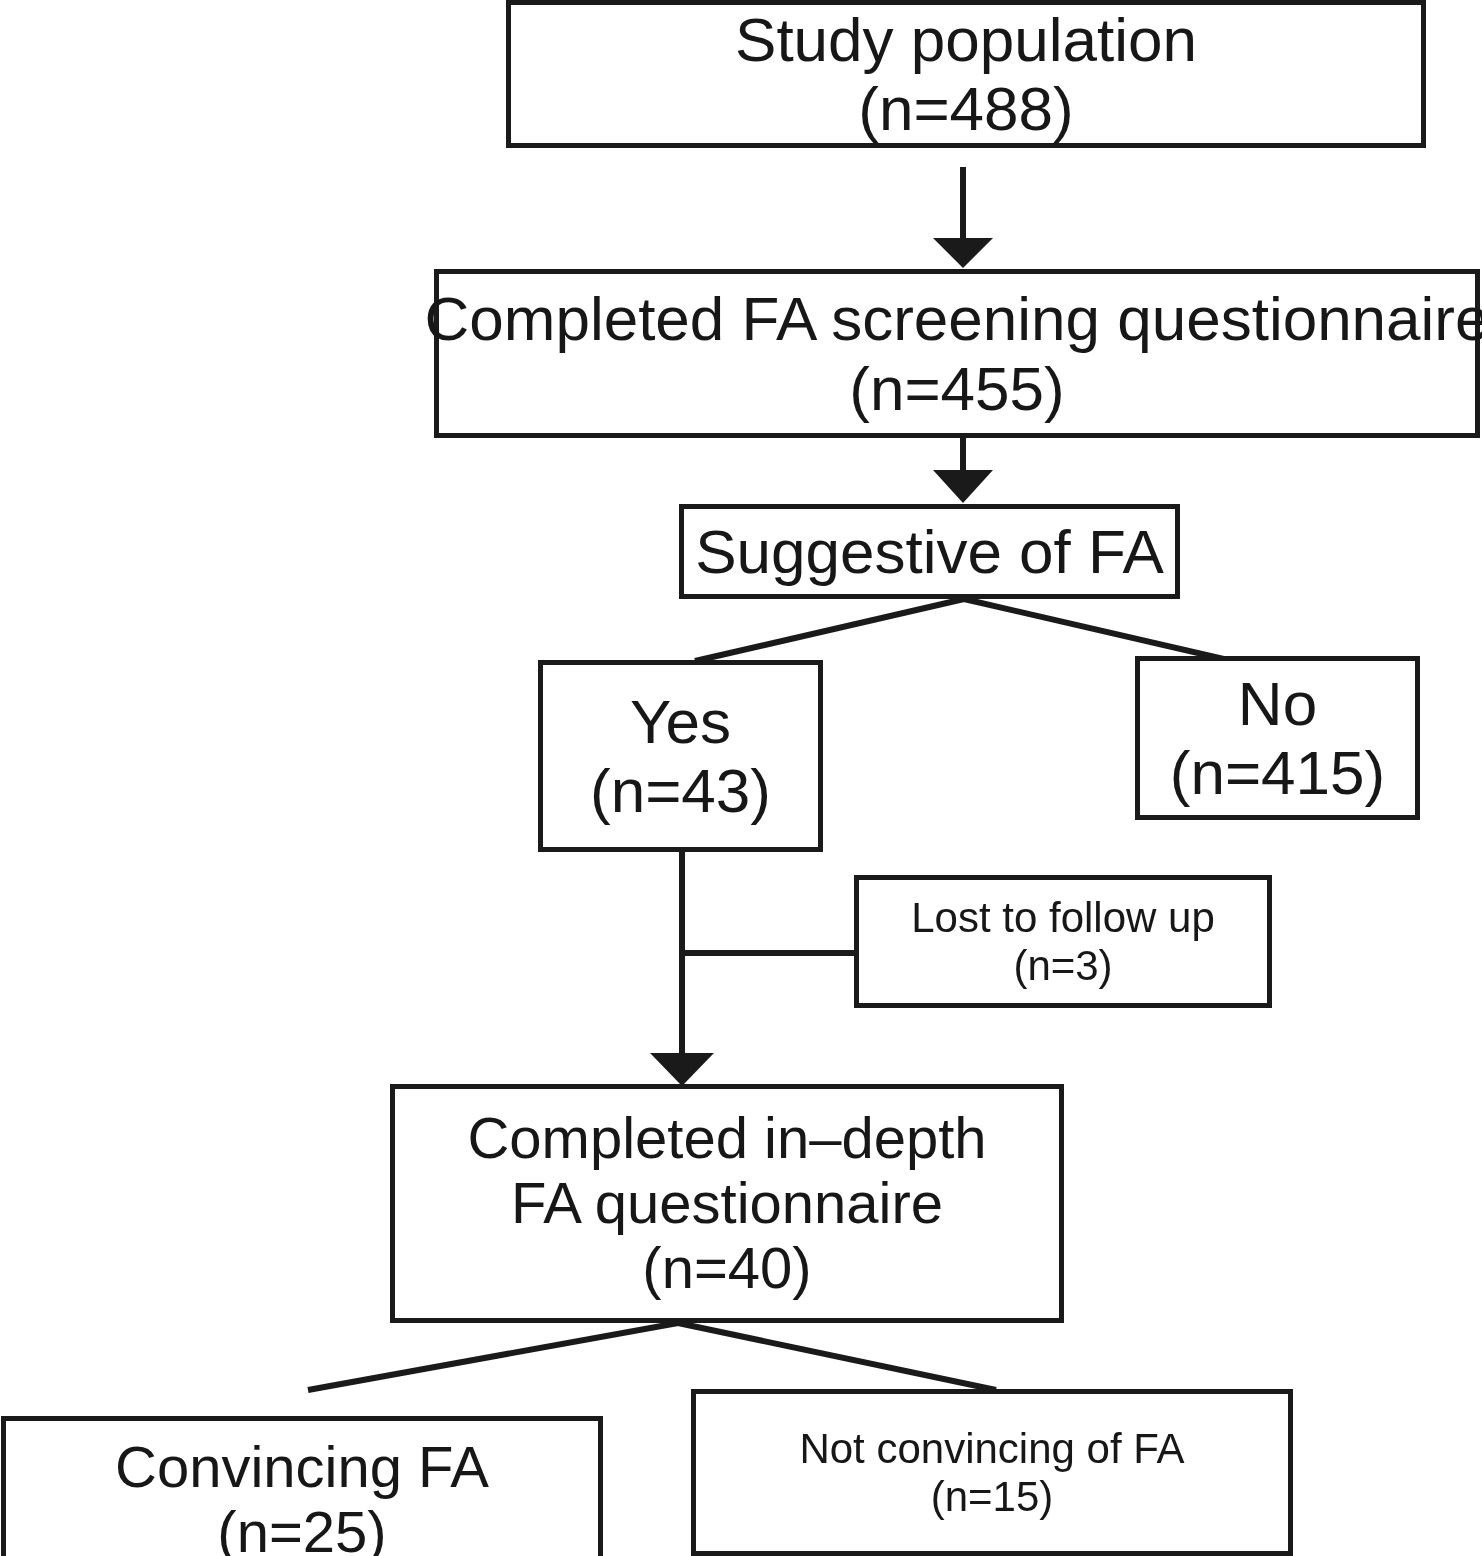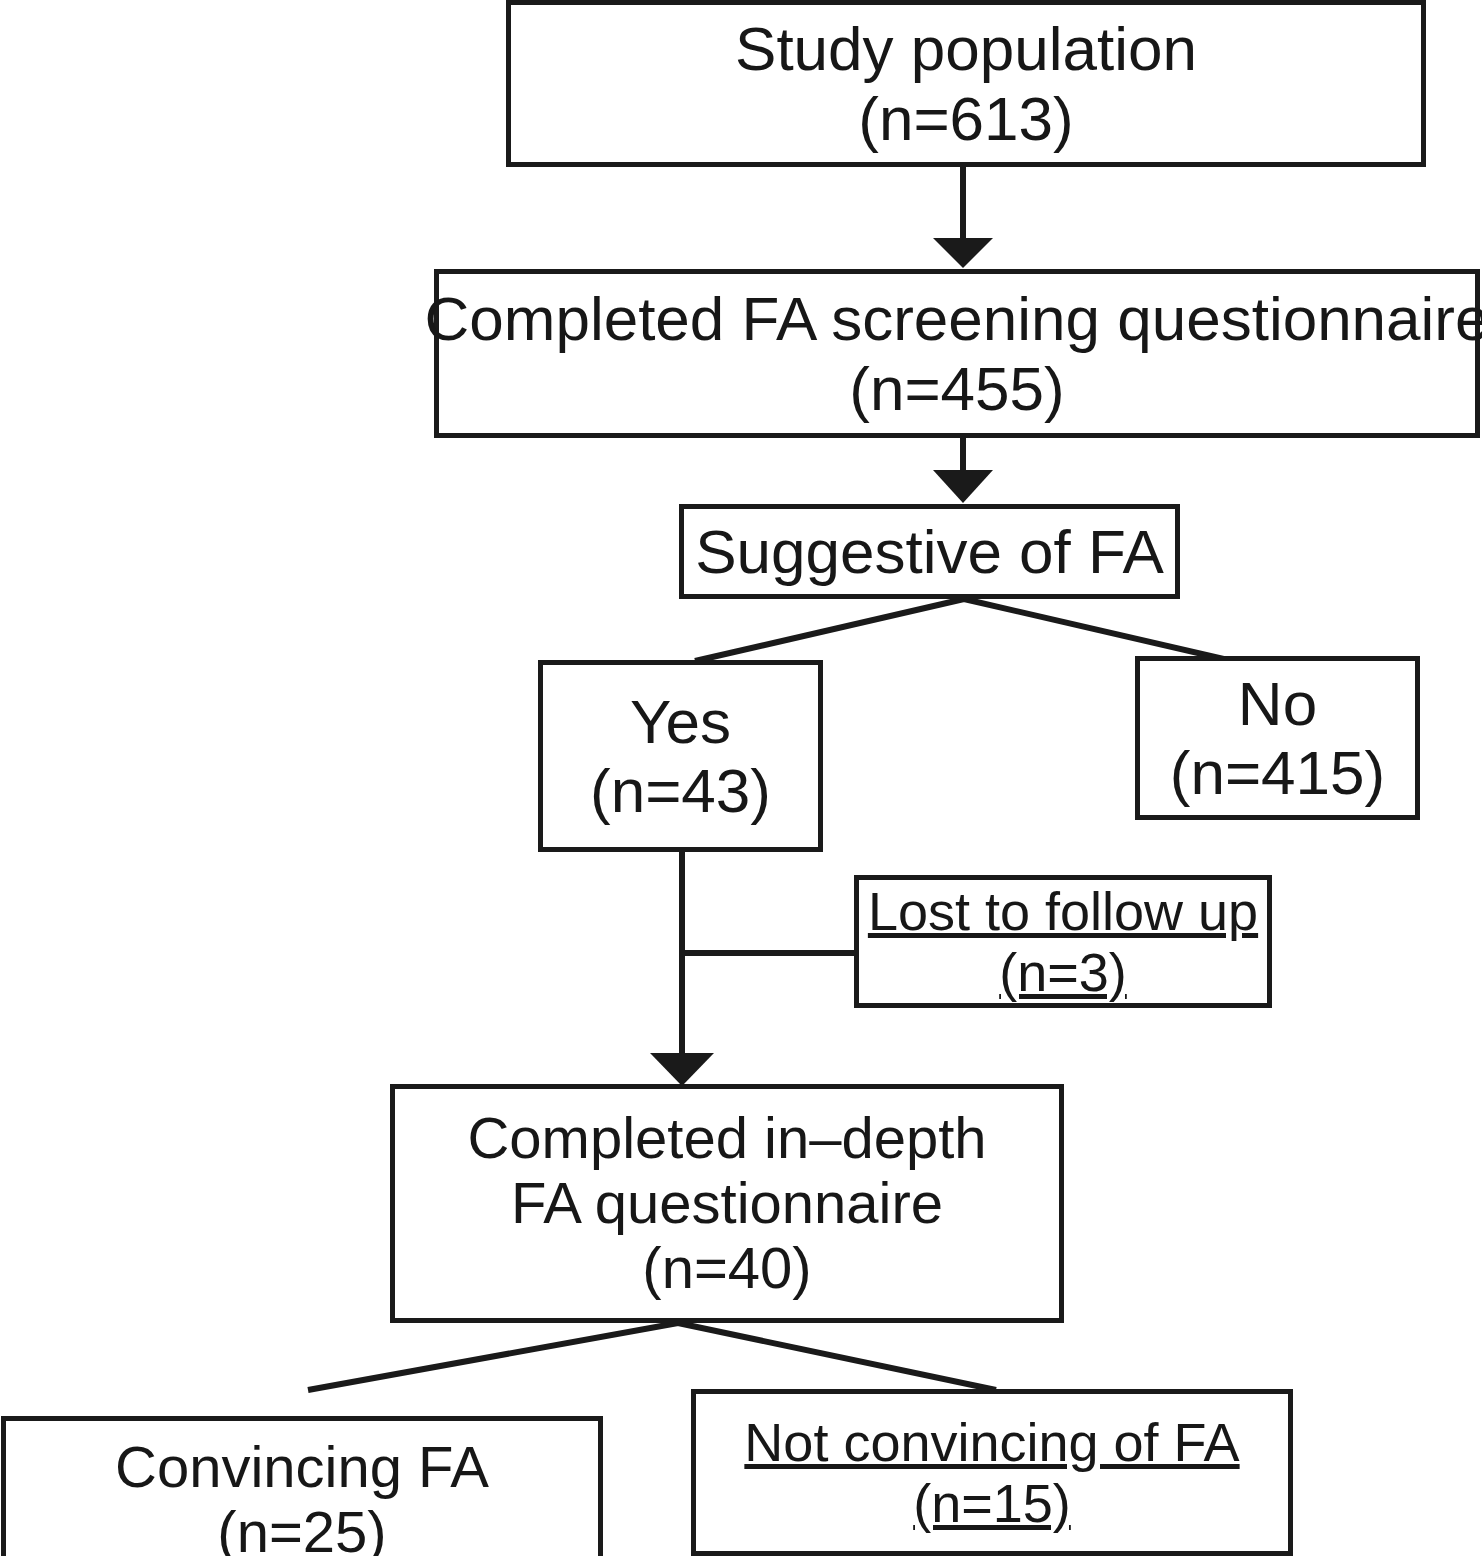--- a/index.html
+++ b/index.html
@@ -28,24 +28,24 @@
     text-align: center;
     line-height: 1.12;
     z-index: 2;
   }
   .node .line {
     display: block;
     white-space: nowrap;
   }
   .f58 { font-size: 58px; }
   .f62 { font-size: 62px; }
-  .f54 { font-size: 54px; text-decoration: underline; }
+  .f54 { font-size: 42px; }
 
   
-  #box-study        { left: 506px;  top: 0px;    width: 920px; height: 167px; }
+  #box-study        { left: 506px;  top: 0px;    width: 920px; height: 148px; }
   #box-screening    { left: 434px;  top: 269px;  width: 1046px; height: 169px; }
   #box-suggestive   { left: 679px;  top: 504px;  width: 501px; height: 95px;  }
   #box-yes          { left: 538px;  top: 660px;  width: 285px; height: 192px; }
   #box-no           { left: 1135px; top: 656px;  width: 285px; height: 164px; }
   #box-lost         { left: 854px;  top: 875px;  width: 418px; height: 133px; }
   #box-indepth      { left: 346px;  top: 1084px; width: 674px; height: 239px; margin-left: 44px; }
   #box-convincing   { left: 1px;    top: 1389px; width: 602px; height: 167px; margin-top: 27px; }
   #box-notconv      { left: 691px;  top: 1389px; width: 602px; height: 167px; }
 
   svg#connectors {
@@ -88,21 +88,21 @@
 
     <line x1="682" y1="824" x2="682" y2="1064"></line>
     <polygon points="650,1053 714,1053 682,1086"></polygon>
 
     <line x1="678" y1="1323" x2="308" y2="1390"></line>
     <line x1="678" y1="1323" x2="996" y2="1390"></line>
   </svg>
 
   <div class="node" id="box-study">
     <span class="line f62">Study population</span>
-    <span class="line f62">(n=613)</span>
+    <span class="line f62">(n=488)</span>
   </div>
 
   <div class="node" id="box-screening">
     <span class="line f62">Completed FA screening questionnaire</span>
     <span class="line f62">(n=455)</span>
   </div>
 
   <div class="node" id="box-suggestive">
     <span class="line f62">Suggestive of FA</span>
   </div>

